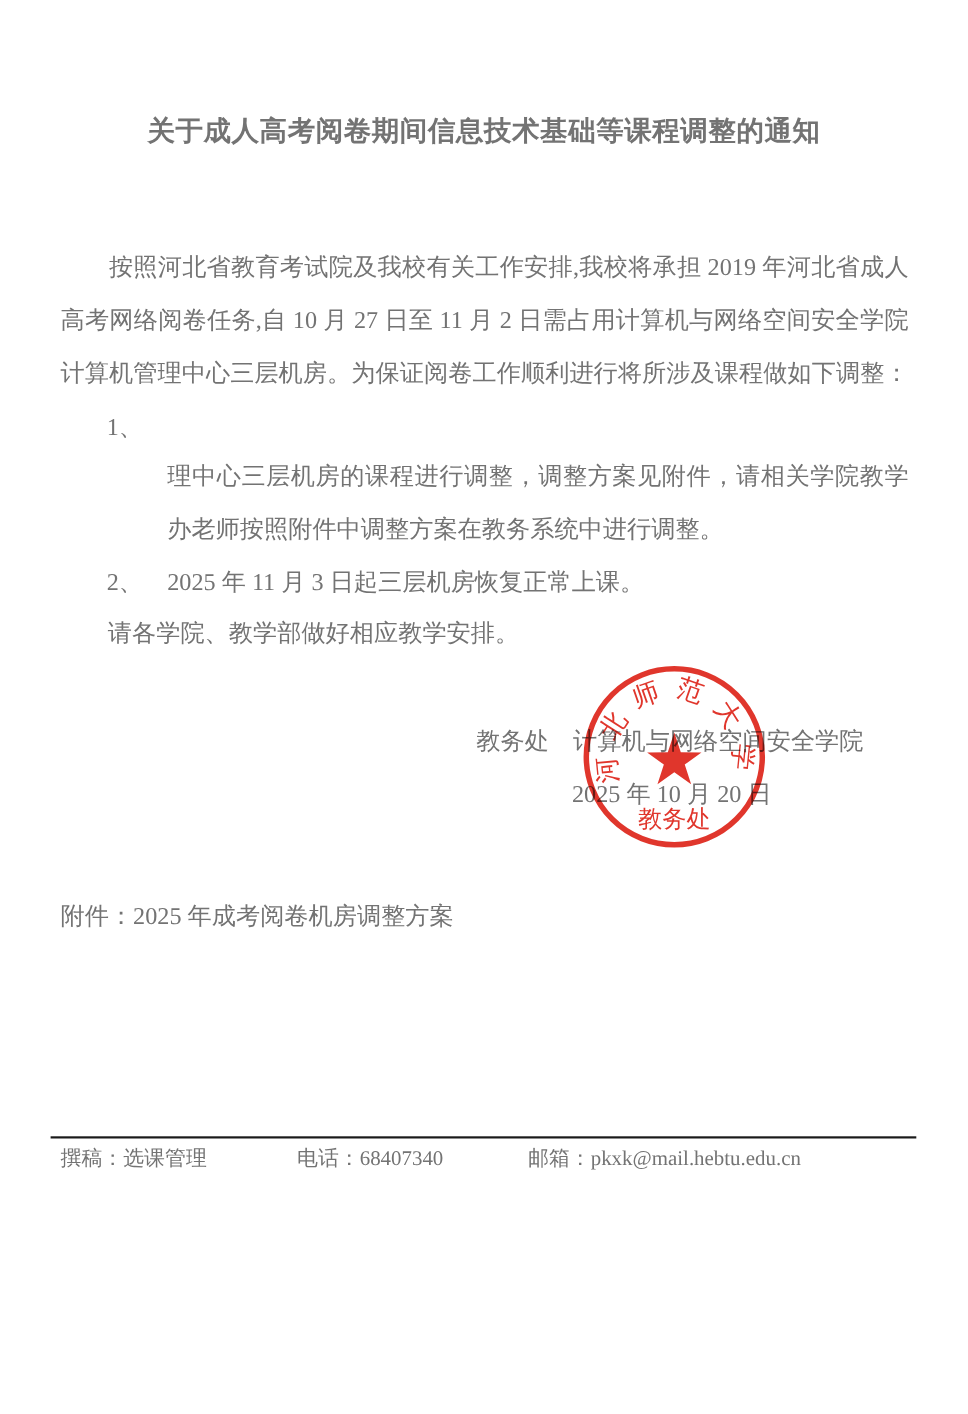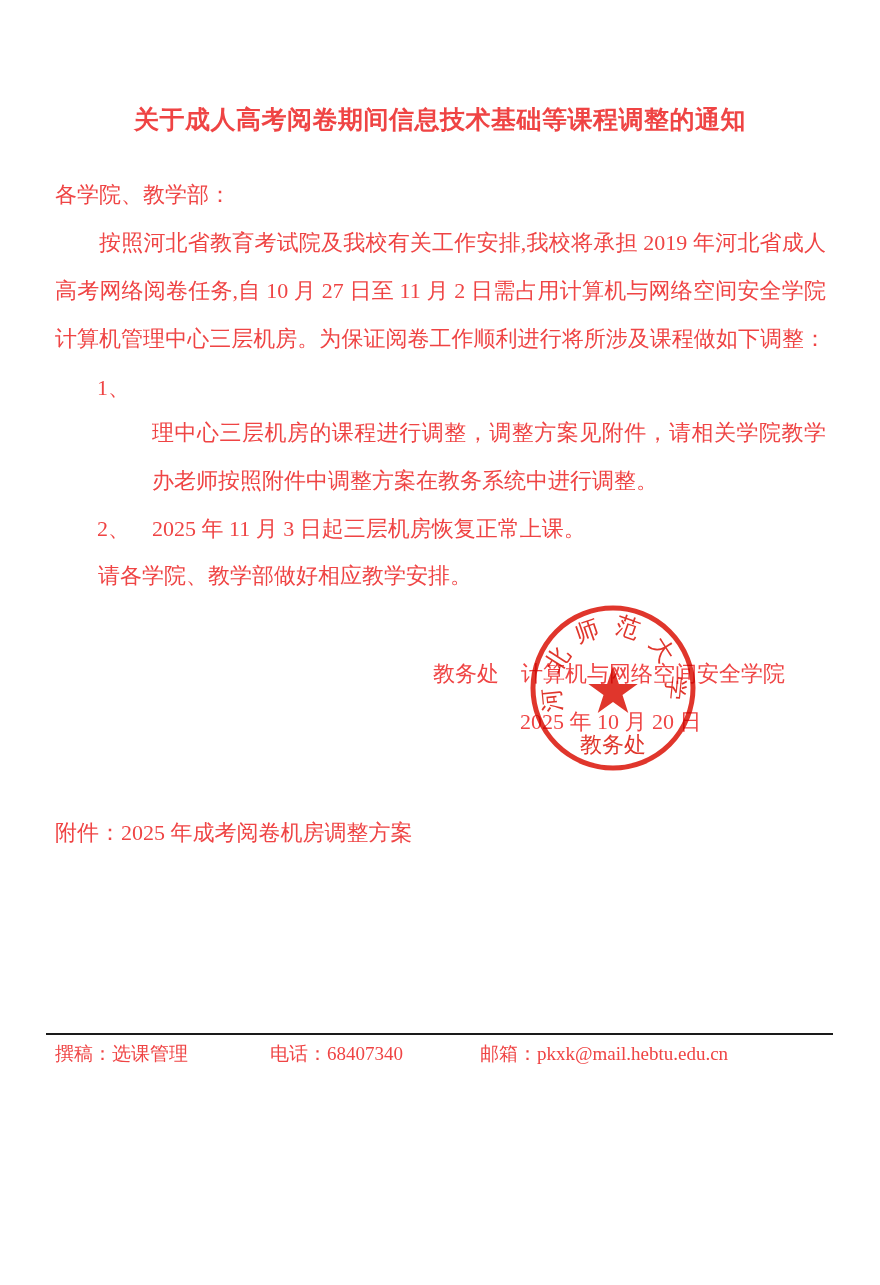--- a/index.html
+++ b/index.html
@@ -1,21 +1,21 @@
 <!DOCTYPE html>
 <html><head>
 <meta charset="utf-8">
 <style>
   html,body{margin:0;padding:0;background:#ffffff;}
   .page{
     position:relative;
     width:880px;height:1215px;
     background:#ffffff;
     font-family:"Liberation Serif","DejaVu Serif",serif;
-    color:#ef4444;
+    color:#737373;
     overflow:hidden;
   }
   .title{
     position:absolute;top:103px;left:0;width:880px;
     text-align:center;
     font-family:"Liberation Sans","DejaVu Sans",sans-serif;
     font-weight:bold;
     font-size:25px;line-height:32px;
     letter-spacing:0.5px;
   }
@@ -45,21 +45,20 @@
     pointer-events:none;
   }
 </style>
 </head>
 <body>
 
 <div class="page">
 
   <div class="title">关于成人高考阅卷期间信息技术基础等课程调整的通知</div>
 
-  <div class="ln" style="left:55px;top:180px;">各学院、教学部：</div>
 
   <div class="ln just" style="left:99px;top:228px;width:727px;">按照河北省教育考试院及我校有关工作安排,我校将承担 2019 年河北省成人</div>
   <div class="ln just" style="left:55px;top:276px;width:771px;">高考网络阅卷任务,自 10 月 27 日至 11 月 2 日需占用计算机与网络空间安全学院</div>
   <div class="ln just" style="left:55px;top:324px;width:771px;">计算机管理中心三层机房。为保证阅卷工作顺利进行将所涉及课程做如下调整：</div>
 
   <div class="ln" style="left:97px;top:373px;">1、</div>
   <div class="ln just" style="left:152px;top:418px;width:674px;">理中心三层机房的课程进行调整，调整方案见附件，请相关学院教学</div>
   <div class="ln" style="left:152px;top:466px;">办老师按照附件中调整方案在教务系统中进行调整。</div>
 
   <div class="ln" style="left:97px;top:514px;">2、</div>

